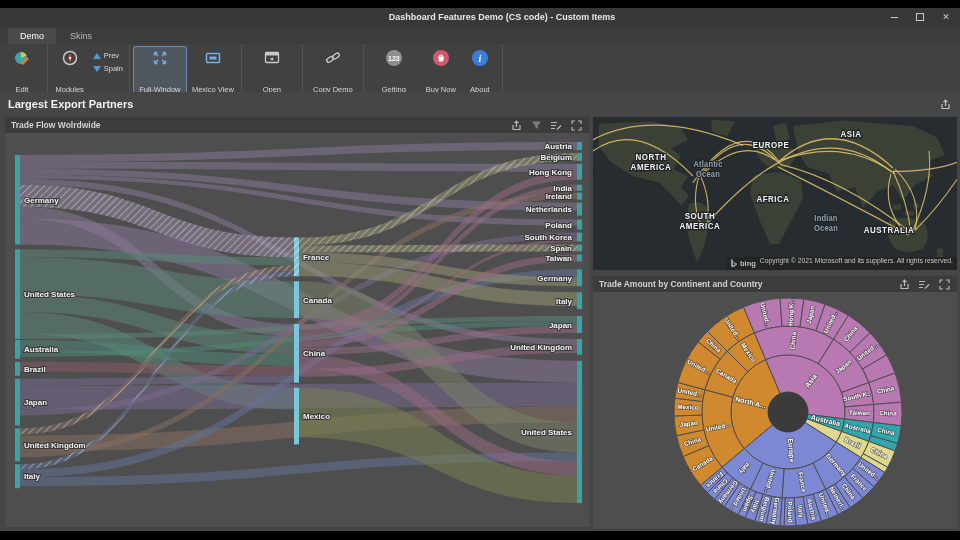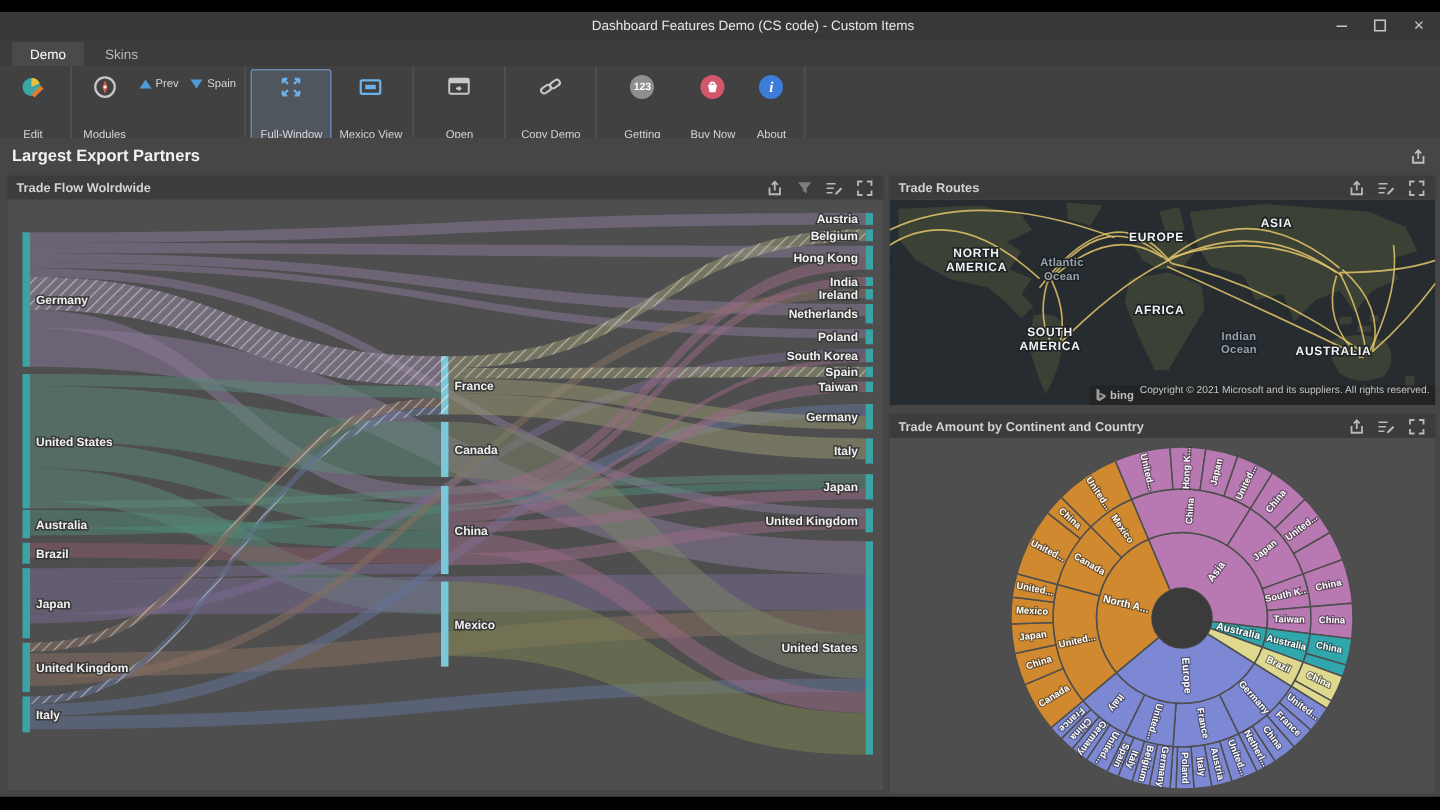--- a/index.html
+++ b/index.html
@@ -1,38 +1,38 @@
 <!DOCTYPE html>
 <html><head>
 <meta charset="utf-8">
 <style>
   html,body{margin:0;padding:0;}
   body{width:960px;height:540px;background:#000;font-family:"Liberation Sans",sans-serif;overflow:hidden;position:relative;}
   .window{position:absolute;top:8px;left:0;right:0;bottom:9px;background:#424242;}
   
   .titlebar{height:18px;background:#383838;display:flex;align-items:center;position:relative;}
-  .titlebar .title{flex:1;text-align:center;color:#e8e8e8;font-size:9px;font-weight:normal;padding-left:44px;}
+  .titlebar .title{flex:1;text-align:center;color:#e8e8e8;font-size:9px;font-weight:bold;padding-left:44px;}
   .win-controls{position:absolute;right:4px;top:0;height:18px;display:flex;align-items:center;gap:14px;padding-right:4px;}
   .win-btn{width:12px;height:12px;display:flex;align-items:center;justify-content:center;color:#c8c8c8;font-size:9px;cursor:default;}
   .min-glyph{width:7px;height:1px;background:#c8c8c8;}
   .max-glyph{width:6px;height:6px;border:1px solid #c8c8c8;}
   
   .tab-row{height:18px;background:#3c3c3c;display:flex;align-items:flex-end;padding-left:8px;gap:2px;}
   .tab{font-size:9px;color:#b8b8b8;padding:3px 12px;cursor:default;}
   .tab.active{background:#4a4a4a;color:#fff;}
   .ribbon-body{height:48px;background:#414141;display:flex;border-bottom:1px solid #363636;}
   .rgroup{display:flex;flex-direction:column;border-right:1px solid #515151;padding:0 3px;}
   .rgroup-buttons{flex:1;display:flex;align-items:flex-start;padding-top:2px;gap:1px;}
   .rgroup-label{font-size:7.5px;color:#8f8f8f;text-align:center;padding:1px 2px 2px 2px;}
   .rbtn{display:flex;flex-direction:column;align-items:center;justify-content:flex-start;padding:2px 3px;border:1px solid transparent;border-radius:2px;min-width:30px;max-width:46px;cursor:default;}
   .rbtn.active{background:#50565e;border-color:#6b87a8;}
   .rbtn .ric{height:18px;display:flex;align-items:center;justify-content:center;}
   .rbtn .rlbl{font-size:7.5px;color:#d6d6d6;text-align:center;line-height:8px;margin-top:19px;}
   .rbtn .caret{font-size:6px;color:#b0b0b0;line-height:4px;}
-  .smallcol{display:flex;flex-direction:row;gap:2px;padding-top:4px;}
+  .smallcol{display:flex;flex-direction:column;gap:2px;padding-top:4px;}
   .sbtn{display:flex;align-items:center;gap:3px;padding:1px 3px;border-radius:2px;cursor:default;}
   .sbtn .rlbl{font-size:7.5px;color:#d6d6d6;}
   .tri-up{width:0;height:0;border-left:4px solid transparent;border-right:4px solid transparent;border-bottom:6px solid #4f9bd8;}
   .tri-down{width:0;height:0;border-left:4px solid transparent;border-right:4px solid transparent;border-top:6px solid #4f9bd8;}
   .circle-ic{width:16px;height:16px;border-radius:50%;display:flex;align-items:center;justify-content:center;color:#fff;font-size:7px;font-weight:bold;}
   
   .dashboard{position:absolute;top:84px;left:0;right:0;bottom:0;background:#464646;}
   .dash-title{position:absolute;top:2px;left:0;right:0;height:20px;display:flex;align-items:center;padding:0 8px;}
   .dash-title span{flex:1;color:#f2f2f2;font-size:11px;font-weight:bold;}
   .panel{position:absolute;background:#4e4e4e;border:1px solid #434343;display:flex;flex-direction:column;}
@@ -347,40 +347,20 @@
               <rect x="572" y="207" width="5" height="16" fill="#3ba3a3"></rect>
               <text y="218" font-size="8" font-weight="bold" fill="#f0f0f0" stroke="#383838" stroke-width="2" paint-order="stroke" font-family="Liberation Sans, sans-serif" x="567" text-anchor="end">United Kingdom</text>
               <rect x="572" y="229" width="5" height="143" fill="#3ba3a3"></rect>
               <text y="303.5" font-size="8" font-weight="bold" fill="#f0f0f0" stroke="#383838" stroke-width="2" paint-order="stroke" font-family="Liberation Sans, sans-serif" x="567" text-anchor="end">United States</text>
             </g>
           </svg>
       </div>
     </div>
 
     <div class="panel" id="panel-map">
-      <div class="panel-header">
-        <span class="ptitle">Trade Routes</span>
-        <div class="tool-ic">
-          <svg width="11" height="11" fill="none" stroke="#b8b8b8" stroke-width="1.2">
-              <path d="M2 5 v4.5 h7 V5"></path>
-              <path d="M5.5 7 V1.5 M3.5 3.2 L5.5 1.2 L7.5 3.2"></path>
-            </svg>
-        </div>
-        <div class="tool-ic">
-          <svg width="12" height="11" fill="none" stroke="#b8b8b8" stroke-width="1.1">
-              <path d="M1 2.5 h6 M1 5.5 h5 M1 8.5 h4"></path>
-              <path d="M7 8.5 L10.5 5 l1 1 L8 9.5 l-1.4 .4 Z" fill="#b8b8b8" stroke="none"></path>
-            </svg>
-        </div>
-        <div class="tool-ic">
-          <svg width="11" height="11" fill="none" stroke="#b8b8b8" stroke-width="1.2">
-              <path d="M1 4 V1 h3 M7 1 h3 v3 M10 7 v3 h-3 M4 10 H1 V7"></path>
-            </svg>
-        </div>
-      </div>
       <div class="panel-body">
         <svg id="map-svg" viewBox="0 0 364 135" preserveAspectRatio="none">
           <rect x="0" y="0" width="364" height="135" fill="#272c31"></rect>
           <g fill="#3c4136">
             <path d="M6 6 L60 4 L88 10 L95 20 L78 28 L88 34 L80 46 L95 52 L88 62 L96 70 L88 78 L78 68 L66 58 L40 52 L18 40 L6 26 Z"></path>
             <path d="M118 2 L142 4 L134 17 L119 13 Z"></path>
             <path d="M96 76 Q118 72 116 92 Q114 112 104 128 Q97 112 93 96 Z"></path>
             <path d="M162 30 L178 22 L196 26 L204 34 L196 44 L180 46 L169 40 Z"></path>
             <path d="M180 8 L193 5 L197 20 L184 22 Z"></path>
             <rect x="165" y="22" width="6" height="7"></rect>

